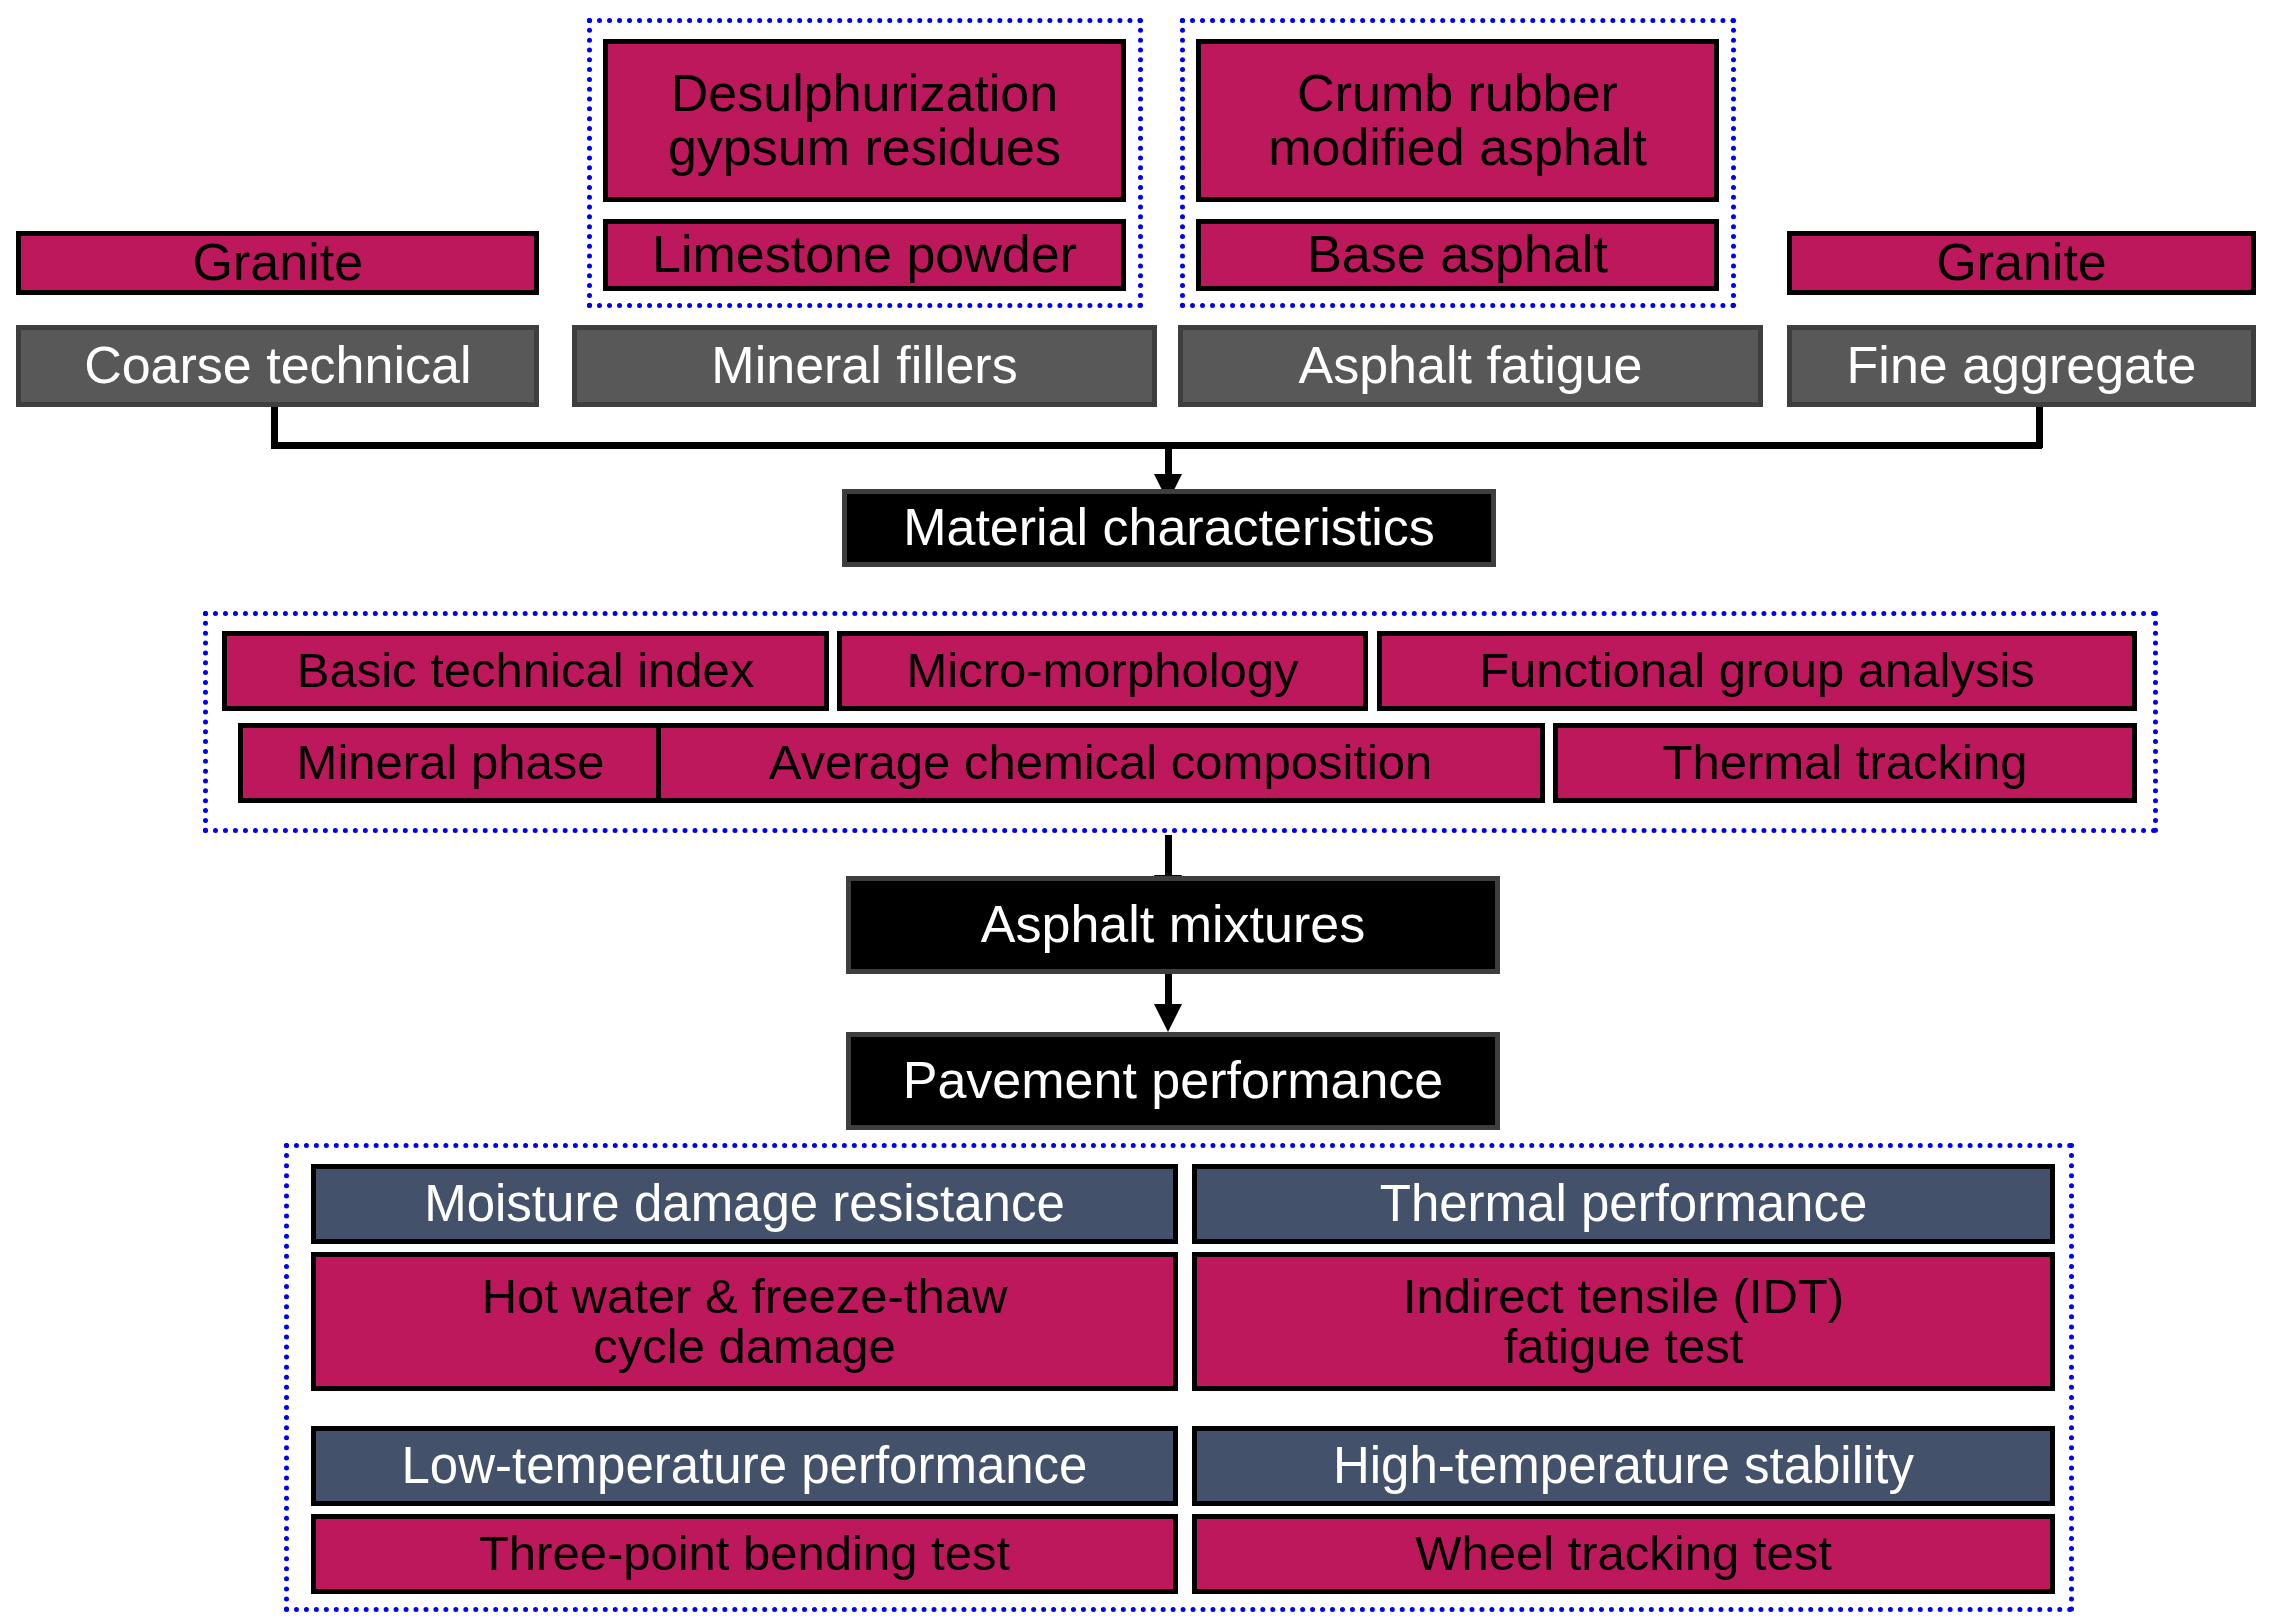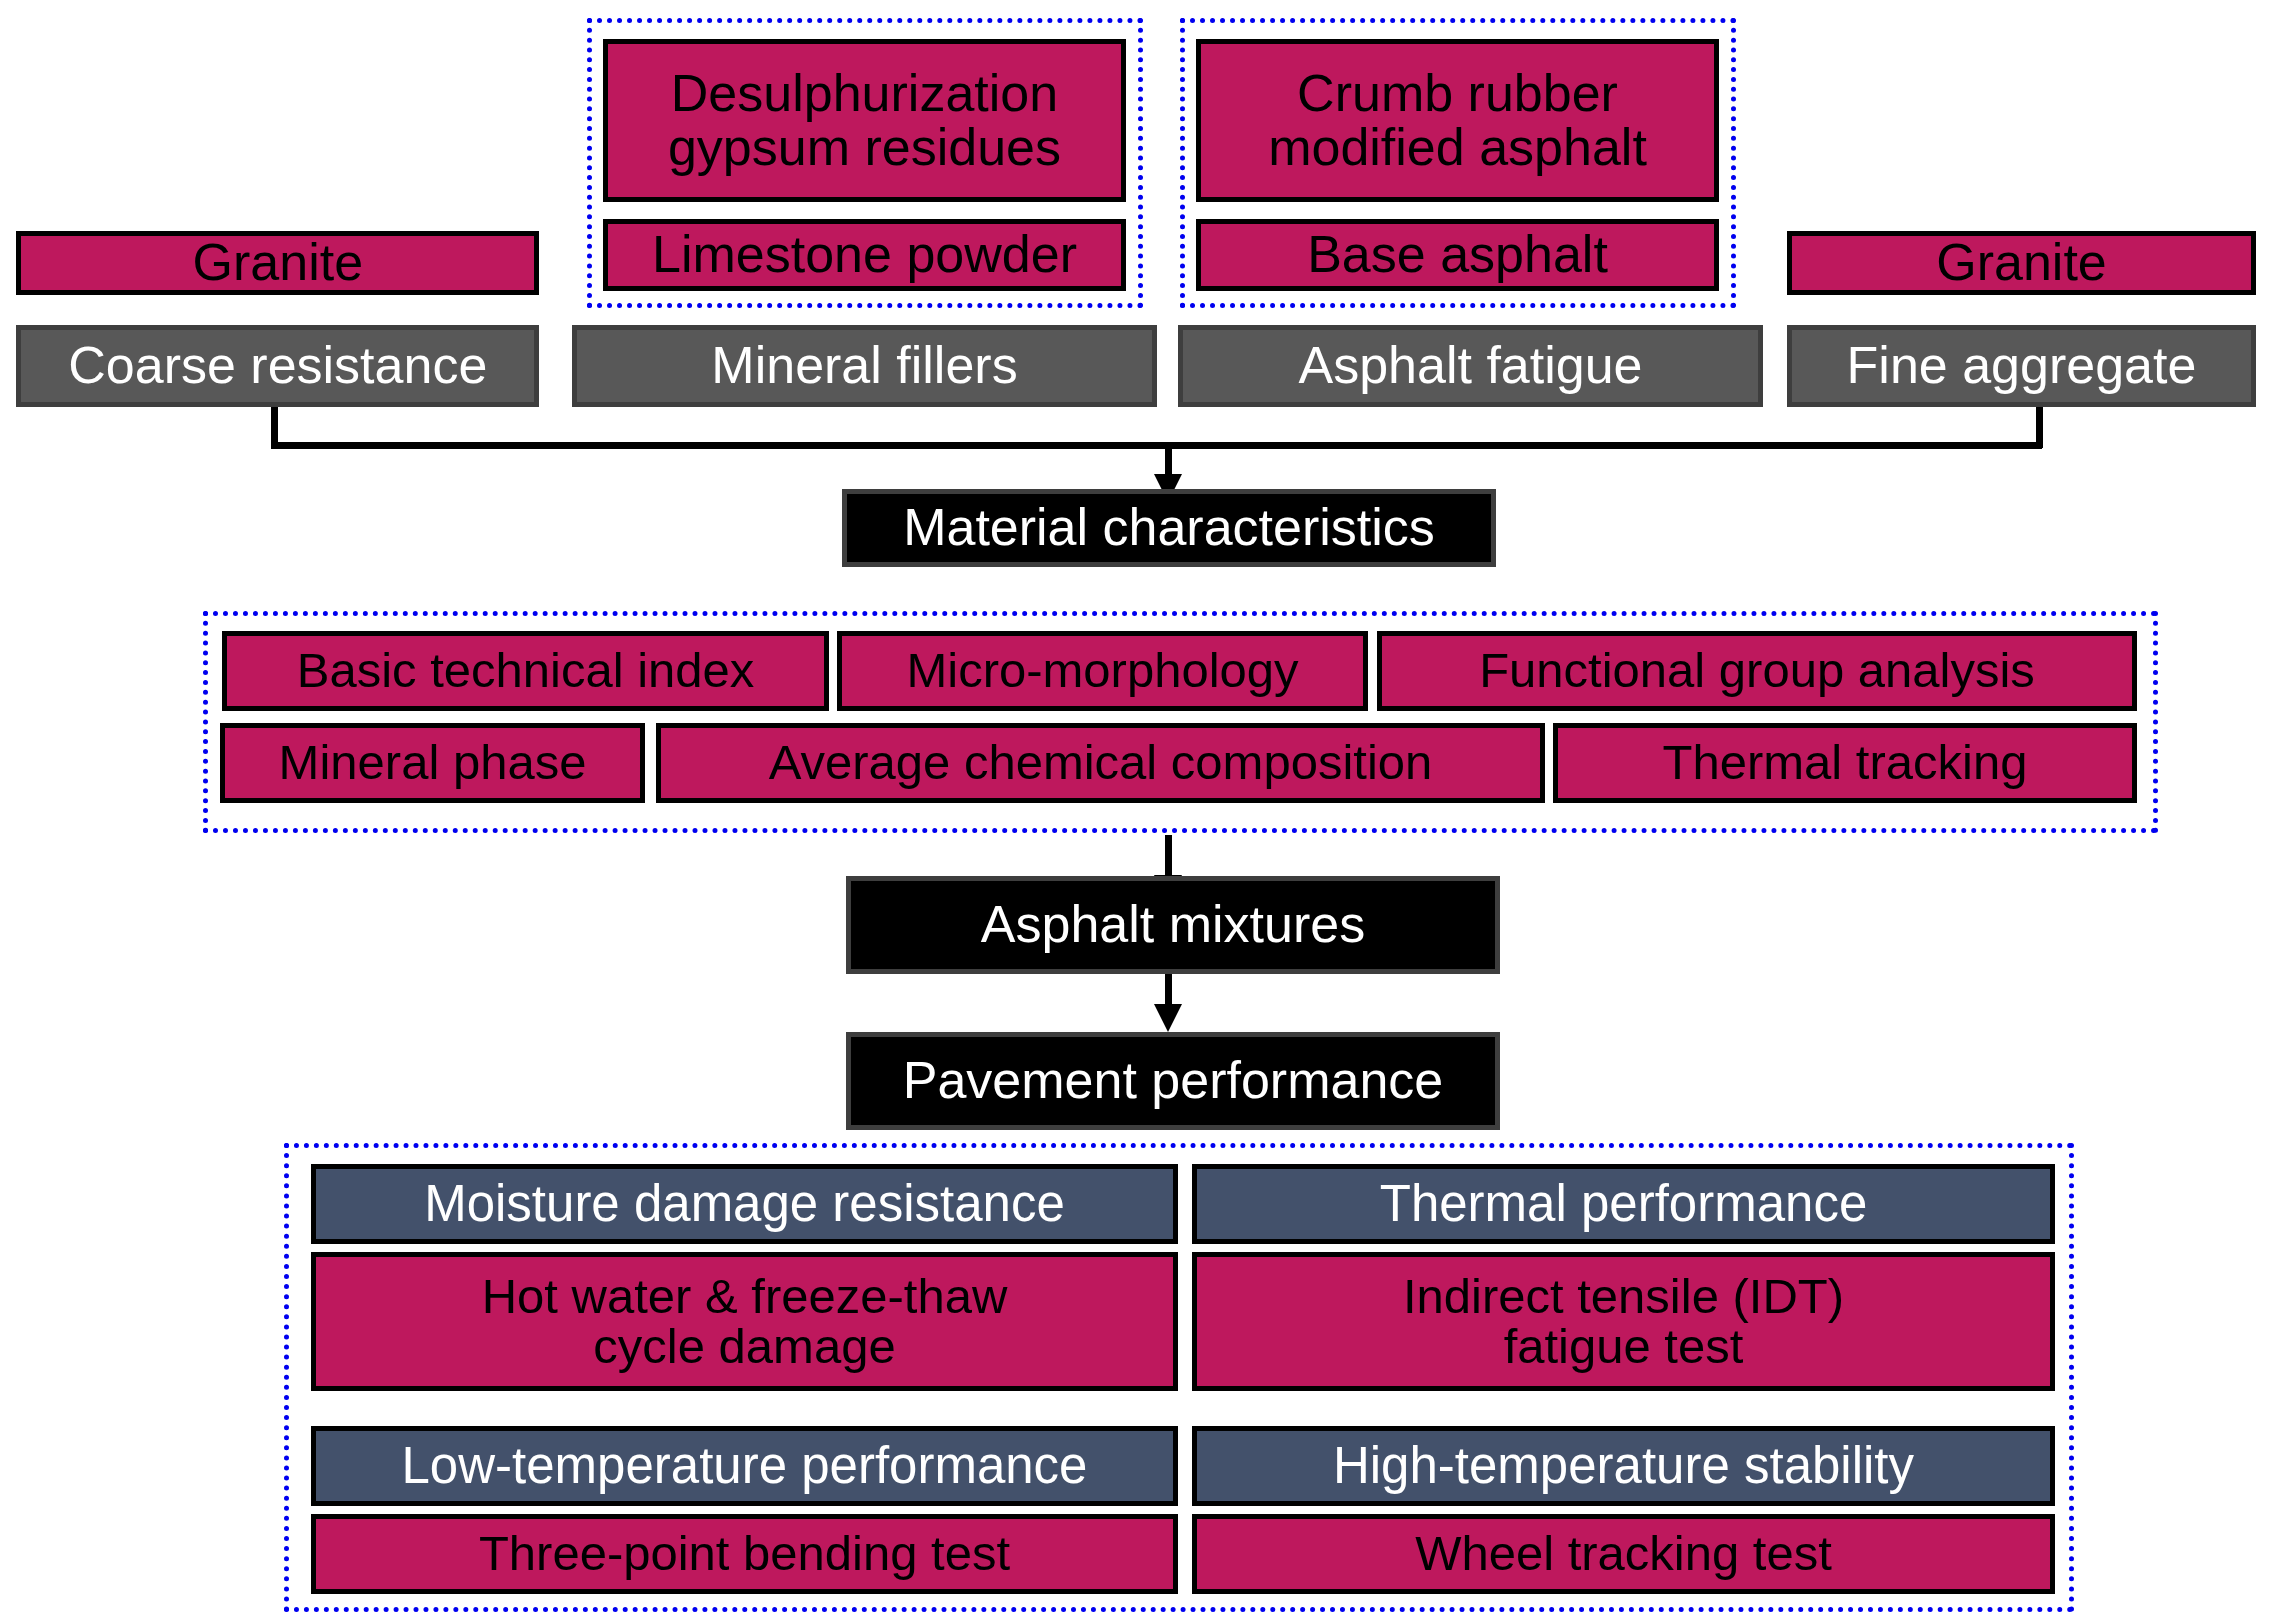--- a/index.html
+++ b/index.html
@@ -66,21 +66,21 @@
   .f62{font-size:51px;}
   .f64{font-size:52px;}
 </style>
 </head>
 <body>
 
 <div id="canvas">
 
   <div class="box white-box f64" style="left:16.3px;top:231px;width:523px;height:64px;">Granite</div>
 
-  <div class="box gray-box f64" style="left:16.3px;top:325px;width:523px;height:82px;">Coarse resistance</div>
+  <div class="box gray-box f64" style="left:16.3px;top:325px;width:523px;height:82px;">Coarse technical</div>
 
   <div class="blue-group" style="left:587px;top:18px;width:556px;height:290px;"></div>
 
   <div class="box white-box f64" style="left:603px;top:39px;width:523px;height:163px;">Desulphurization
 gypsum residues</div>
 
   <div class="box white-box f64" style="left:603px;top:219px;width:523px;height:72px;">Limestone powder</div>
 
   <div class="box gray-box f64" style="left:572px;top:325px;width:585px;height:82px;">Mineral fillers</div>
 
@@ -106,21 +106,21 @@
   <div class="box black-box f64" style="left:842px;top:489px;width:654px;height:78px;">Material characteristics</div>
 
   <div class="blue-group" style="left:203px;top:611px;width:1955px;height:222px;"></div>
 
   <div class="box white-box f60" style="left:222px;top:631px;width:607px;height:80px;">Basic technical index</div>
 
   <div class="box white-box f60" style="left:837px;top:631px;width:531px;height:80px;">Micro-morphology</div>
 
   <div class="box white-box f60" style="left:1377px;top:631px;width:760px;height:80px;">Functional group analysis</div>
 
-  <div class="box white-box f60" style="left:220px;top:723px;width:425px;height:80px;">Mineral phase</div>
+  <div class="box white-box f60" style="left:238px;top:723px;width:425px;height:80px;">Mineral phase</div>
 
   <div class="box white-box f60" style="left:656px;top:723px;width:889px;height:80px;">Average chemical composition</div>
 
   <div class="box white-box f60" style="left:1553px;top:723px;width:584px;height:80px;">Thermal tracking</div>
 
   <div class="ln" style="left:1165px;top:835px;width:6.5px;height:47px;"></div>
   <div class="arrow-head" style="left:1154px;top:875px;"></div>
 
   <div class="box black-box f64" style="left:846px;top:876px;width:654px;height:98px;">Asphalt mixtures</div>
 

